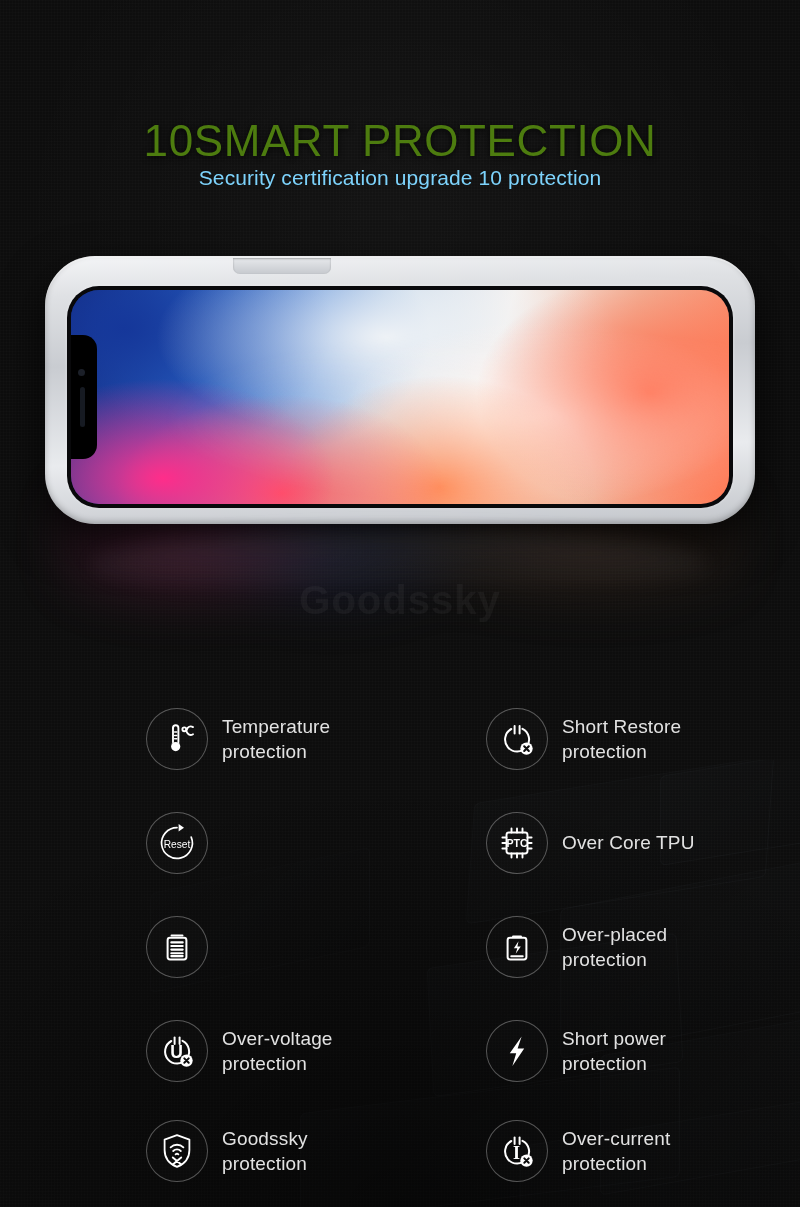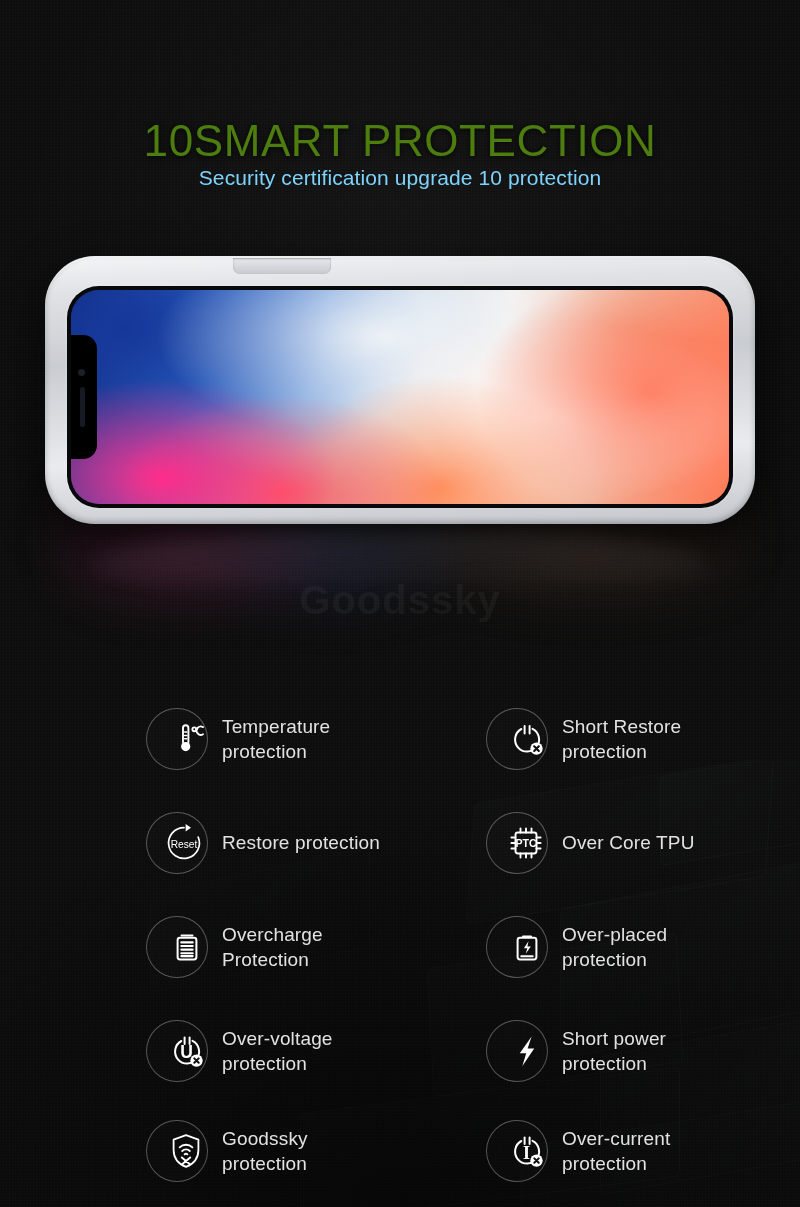--- a/index.html
+++ b/index.html
@@ -223,21 +223,21 @@
   .feature.row-3 { top: 312px; }
   .feature.row-4 { top: 412px; }
 
   .f-icon {
     flex: 0 0 auto;
     width: 62px; height: 62px;
     border-radius: 50%;
     border: 1px solid rgba(255,255,255,0.30);
     display: flex;
     align-items: center;
-    justify-content: flex-end;
+    justify-content: center;
     background: rgba(255,255,255,0.012);
   }
   .f-icon svg { display: block; }
 
   .f-label {
     font-size: 19px;
     line-height: 1.32;
     color: #e2e2e2;
     font-weight: 300;
     letter-spacing: 0.15px;
@@ -324,21 +324,20 @@
     </div>
 
     <div class="feature col-l row-1">
       <div class="f-icon">
         <svg width="46" height="46" viewBox="0 0 46 46" fill="none" stroke="#fff" stroke-width="1.7">
           <path d="M23 7.6a15.4 15.4 0 1 0 14.2 9.5" stroke-linecap="round"></path>
           <path d="M24.6 4l5.4 3.8-5.4 3.8z" fill="#fff" stroke="none"></path>
           <text x="23" y="27.6" font-family="Liberation Sans, sans-serif" font-size="10.2" fill="#fff" stroke="none" text-anchor="middle">Reset</text>
         </svg>
       </div>
-      <div class="f-label">Restore protection</div>
     </div>
 
     <div class="feature col-r row-1">
       <div class="f-icon">
         <svg width="42" height="42" viewBox="0 0 42 42" fill="none" stroke="#fff" stroke-width="1.9">
           <rect x="10.5" y="10.5" width="21" height="21" rx="2.4"></rect>
           <path d="M15.5 6.4v4.1M21 6.4v4.1M26.5 6.4v4.1" stroke-linecap="round"></path>
           <path d="M15.5 31.5v4.1M21 31.5v4.1M26.5 31.5v4.1" stroke-linecap="round"></path>
           <path d="M6.4 15.5h4.1M6.4 21h4.1M6.4 26.5h4.1" stroke-linecap="round"></path>
           <path d="M31.5 15.5h4.1M31.5 21h4.1M31.5 26.5h4.1" stroke-linecap="round"></path>
@@ -349,22 +348,20 @@
     </div>
 
     <div class="feature col-l row-2">
       <div class="f-icon">
         <svg width="40" height="40" viewBox="0 0 40 40" fill="none" stroke="#fff" stroke-width="2">
           <path d="M14.5 8.6h11" stroke-linecap="round"></path>
           <rect x="10.6" y="10.8" width="18.8" height="21.6" rx="2.4"></rect>
           <path d="M14.3 15.4h11.4M14.3 19h11.4M14.3 22.6h11.4M14.3 26.2h11.4M14.3 29.1h11.4" stroke-width="2.1" stroke-linecap="round"></path>
         </svg>
       </div>
-      <div class="f-label">Overcharge
-Protection</div>
     </div>
 
     <div class="feature col-r row-2">
       <div class="f-icon">
         <svg width="40" height="40" viewBox="0 0 40 40" fill="none" stroke="#fff" stroke-width="2">
           <path d="M15.6 8.4h8.8l1.2 2.4h-11.2z" fill="#fff" stroke="none"></path>
           <rect x="10.6" y="10.8" width="18.8" height="21.6" rx="2.4"></rect>
           <path d="M21.5 14.2l-4.6 7h3.4l-1.6 5.6 5.1-7.4h-3.4z" fill="#fff" stroke="none"></path>
           <path d="M14.3 29.3h11.4" stroke-width="2.1" stroke-linecap="round"></path>
         </svg>

